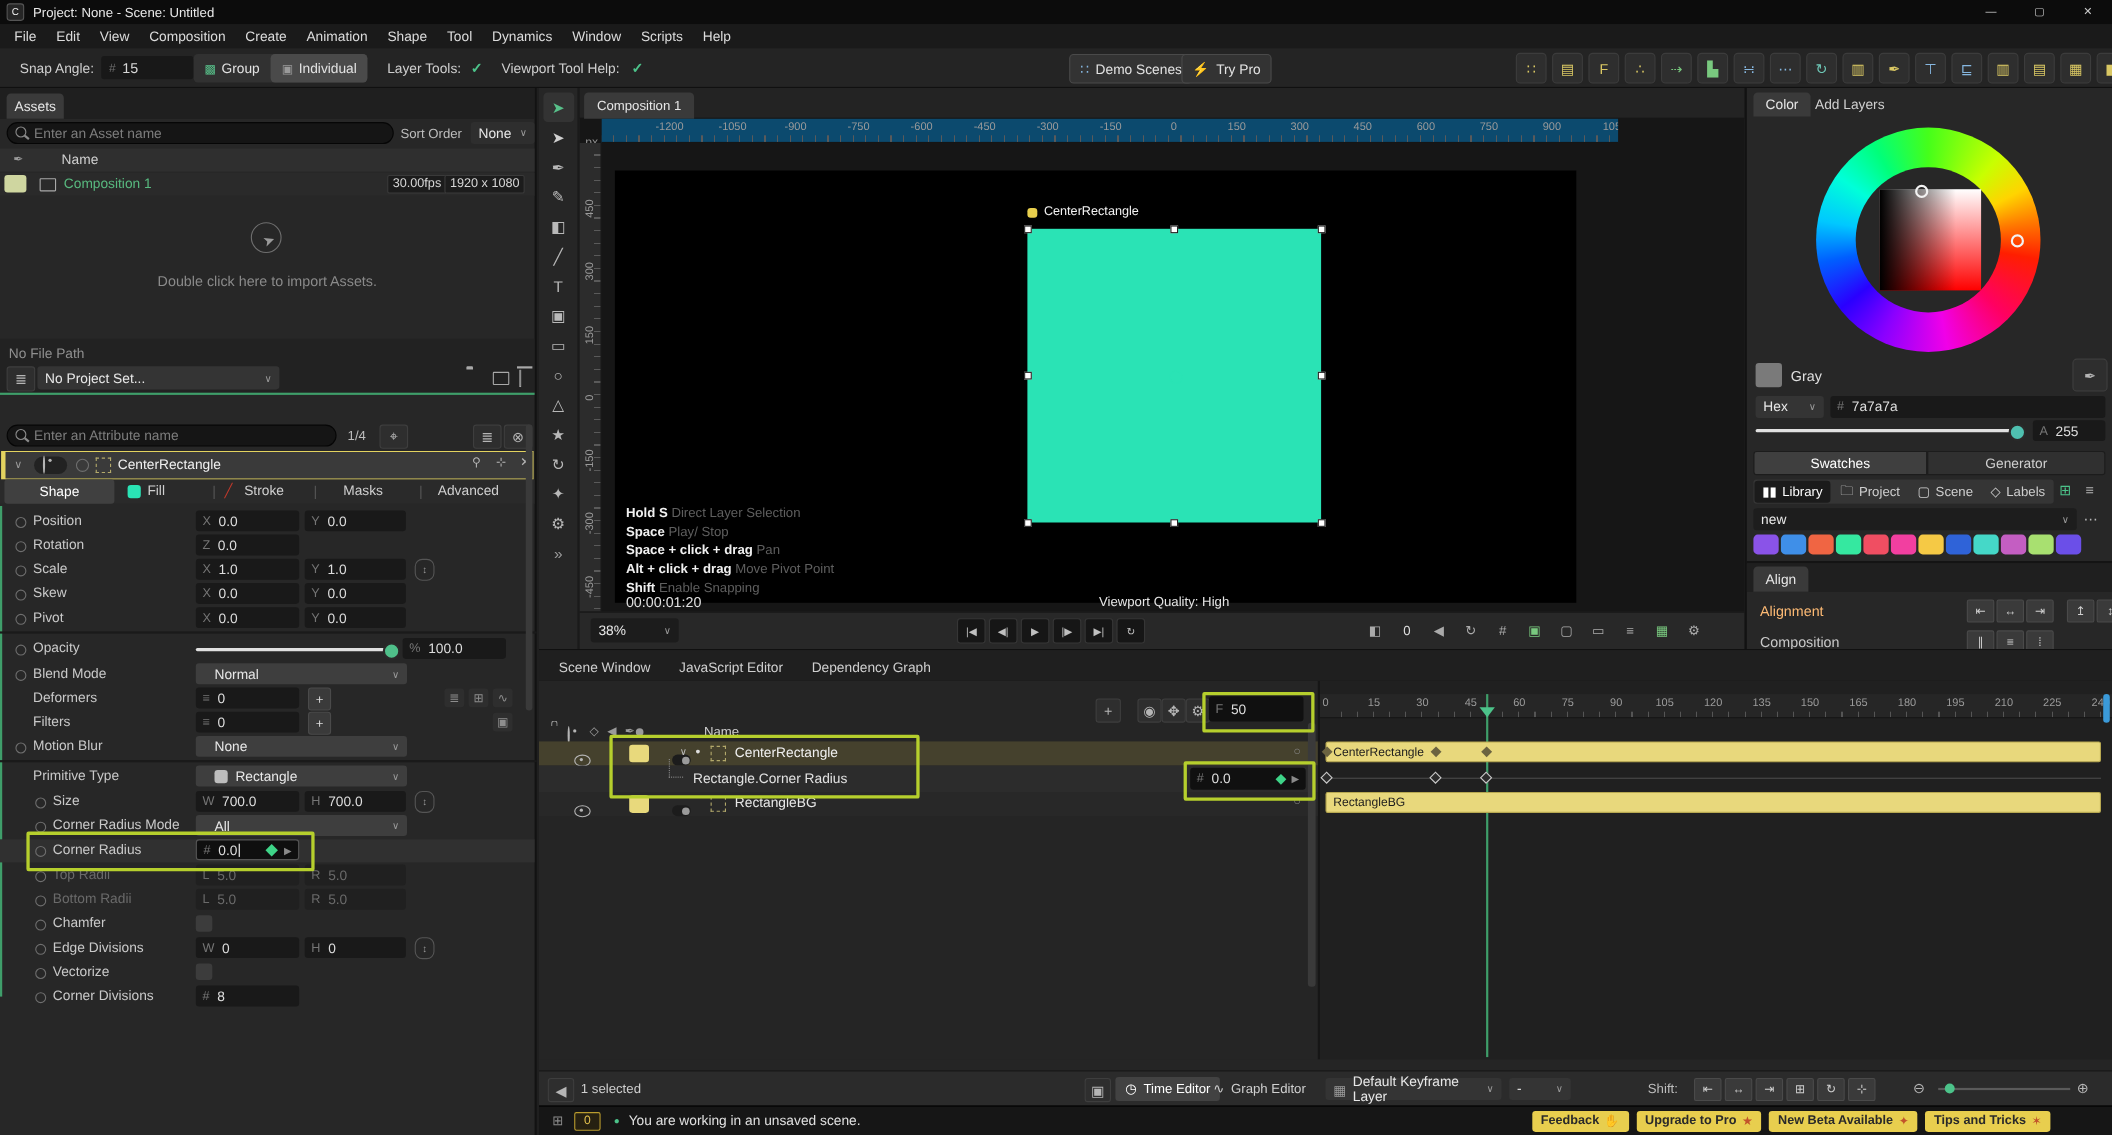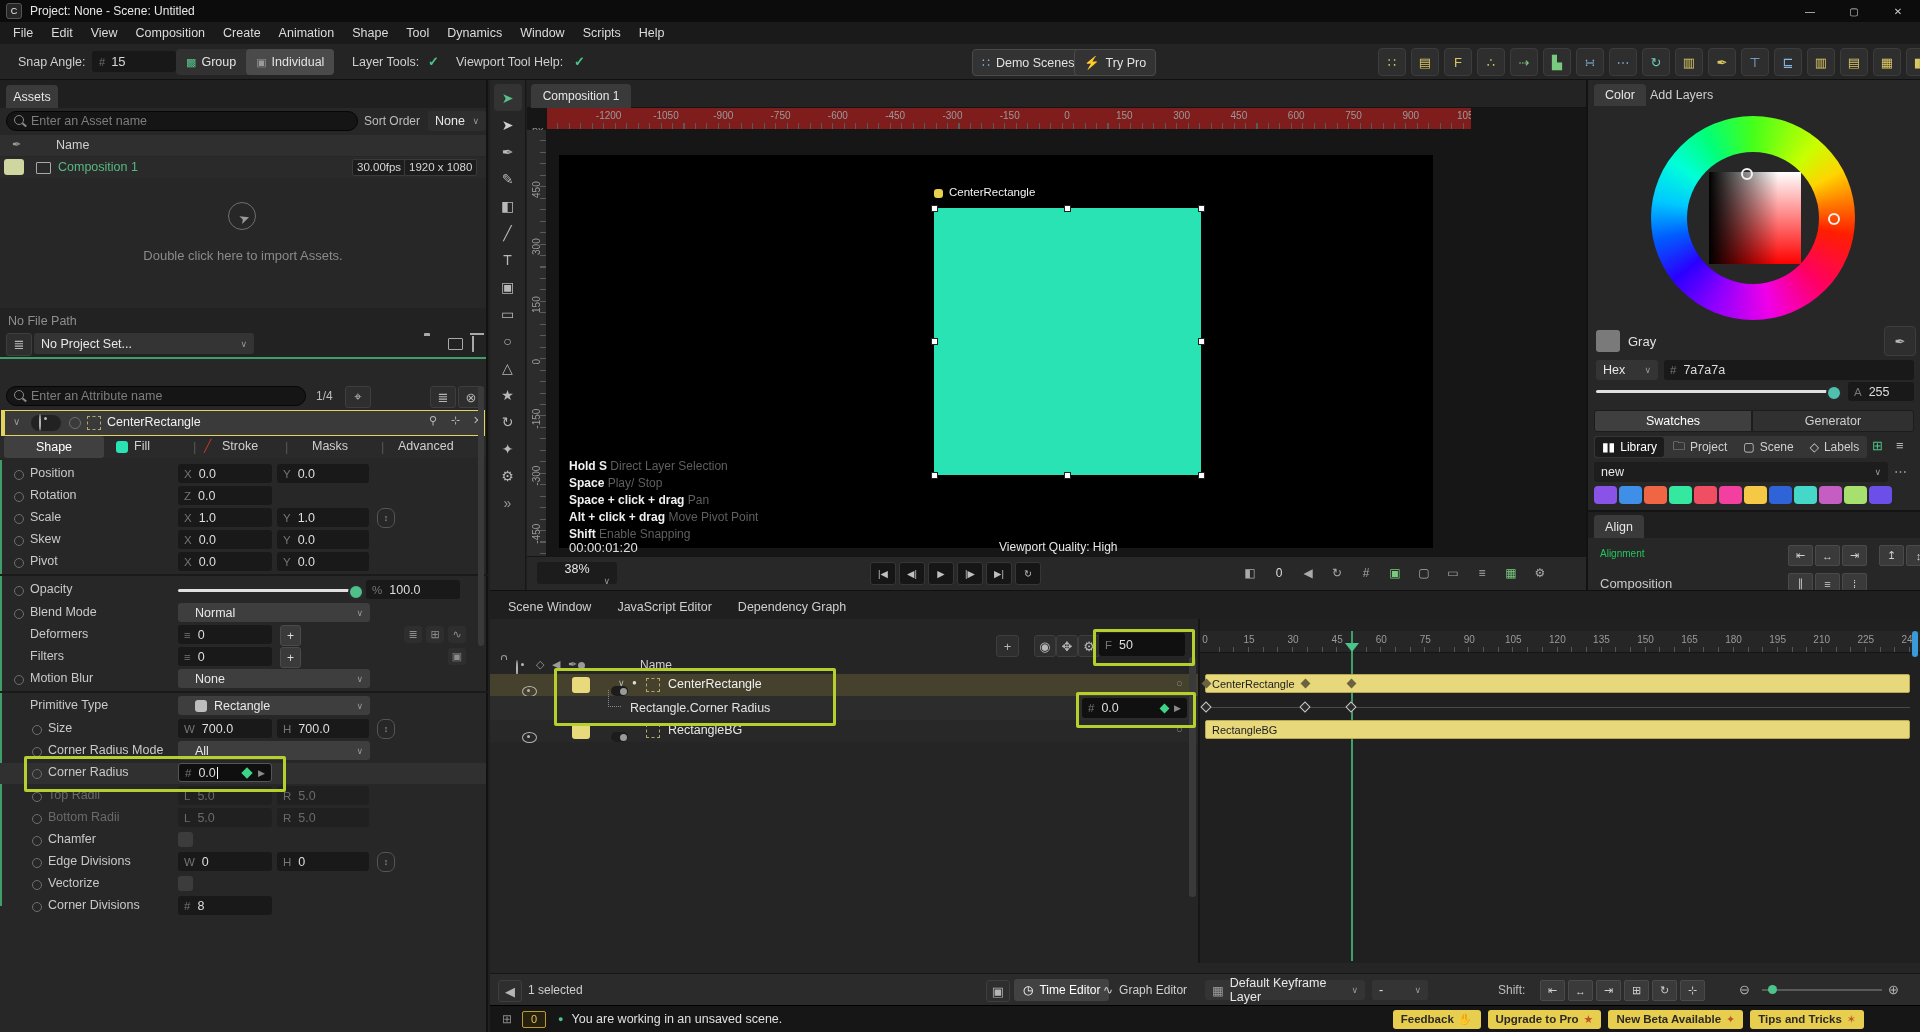--- a/index.html
+++ b/index.html
@@ -85,21 +85,21 @@
 
   
   #toolstrip{left:490px;top:80px;width:36px;height:510px;background:#262626;border-right:1px solid #171717;box-sizing:border-box;
              display:flex;flex-direction:column;align-items:center;padding-top:4px;}
   .tool{width:28px;height:27px;display:flex;align-items:center;justify-content:center;font-size:14px;}
   .tool:first-child{background:#333;border-radius:4px;}
 
   
   #viewport{left:527px;top:80px;width:1059px;height:510px;background:#161616;}
   #vp-tabstrip{left:0;top:0;width:1059px;height:28px;background:#232323;border-bottom:1px solid #141414;box-sizing:border-box;}
-  .rulerx{left:20px;top:28px;width:924px;height:22px;background:#7f1d1d;overflow:hidden;
+  .rulerx{left:20px;top:28px;width:924px;height:22px;background:#0c4a6e;overflow:hidden;
           border-bottom:1px solid #151515;box-sizing:border-box;}
   .rulerx .ticks{position:absolute;left:0;bottom:0;width:100%;height:6px;
       background:repeating-linear-gradient(to right,transparent 0 10.4px,#5a5a5a 10.4px 11.46px);}
   .rulerx .labels{position:absolute;left:0;top:2px;display:flex;margin-left:33px;}
   .rlx{width:57.3px;text-align:center;font-size:10px;color:#9a9a9a;flex:none;}
   .rulery{left:0;top:50px;width:20px;height:426px;background:#2c2c2c;overflow:hidden;border-right:1px solid #151515;box-sizing:border-box;}
   .rulery .ticks{position:absolute;right:0;top:0;height:100%;width:6px;
       background:repeating-linear-gradient(to bottom,transparent 0 10.4px,#5a5a5a 10.4px 11.46px);}
   .rulery .labels{position:absolute;top:0;left:0;display:flex;flex-direction:column;margin-top:31px;}
   .rly{height:57.3px;width:20px;display:flex;align-items:center;justify-content:center;
@@ -640,21 +640,21 @@
     <div><b>Hold S</b> <span>Direct Layer Selection</span></div>
         <div><b>Space</b> <span>Play/ Stop</span></div>
         <div><b>Space + click + drag</b> <span>Pan</span></div>
         <div><b>Alt + click + drag</b> <span>Move Pivot Point</span></div>
         <div><b>Shift</b> <span>Enable Snapping</span></div>
       </div>
     <div class="abs" style="left:42px;top:460px;font-size:13px;color:#e0e0e0;">00:00:01:20</div>
     <div class="abs" style="left:472px;top:460px;font-size:12px;color:#e6e6e6;">Viewport Quality: High</div>
 
     <div class="abs" id="vp-bottom">
-      <div class="abs dd" style="left:10px;top:5px;width:80px;height:22px;background:#1c1c1c;flex-direction:column;">
+      <div class="abs dd" style="left:10px;top:5px;width:80px;height:22px;background:#1c1c1c;">
         <span>38%</span>
           <span class="chev">∨</span>
       </div>
       <div class="abs" style="left:343px;top:5px;display:flex;gap:3px;">
 
       <div class="tb">|◀</div>
           <div class="tb">◀|</div>
           <div class="tb">▶</div>
           <div class="tb">|▶</div>
           <div class="tb">▶|</div>
@@ -748,21 +748,21 @@
         <span class="sw" style="background: rgb(69, 216, 200);"></span>
         <span class="sw" style="background: rgb(196, 94, 194);"></span>
         <span class="sw" style="background: rgb(168, 224, 112);"></span>
         <span class="sw" style="background: rgb(107, 79, 232);"></span>
       </div>
 
     <div class="abs" style="left:0;top:430px;width:334px;height:2px;background:#141414;"></div>
     <div class="abs sechead" style="left:0;top:432px;width:334px;height:26px;background:#1f1f1f;">
       <div class="abs tabchip" style="left:6px;top:3px;width:50px;height:23px;">Align</div>
     </div>
-    <span class="abs" style="left:12px;top:468px;font-size:10px;color:#22c55e;">Alignment</span>
+    <span class="abs" style="left:12px;top:468px;font-size:13px;color:#fdba74;">Alignment</span>
     <div class="abs" style="left:200px;top:465px;display:flex;gap:2px;">
       <span class="alicon">⇤</span>
       <span class="alicon">↔</span>
       <span class="alicon">⇥</span>
       <span class="alicon" style="margin-left:10px;">↥</span>
       <span class="alicon">↕</span>
 
     </div>
     <span class="abs" style="left:12px;top:496px;font-size:13px;color:#c9c9c9;">Composition</span>
     <div class="abs" style="left:200px;top:493px;display:flex;gap:2px;">

